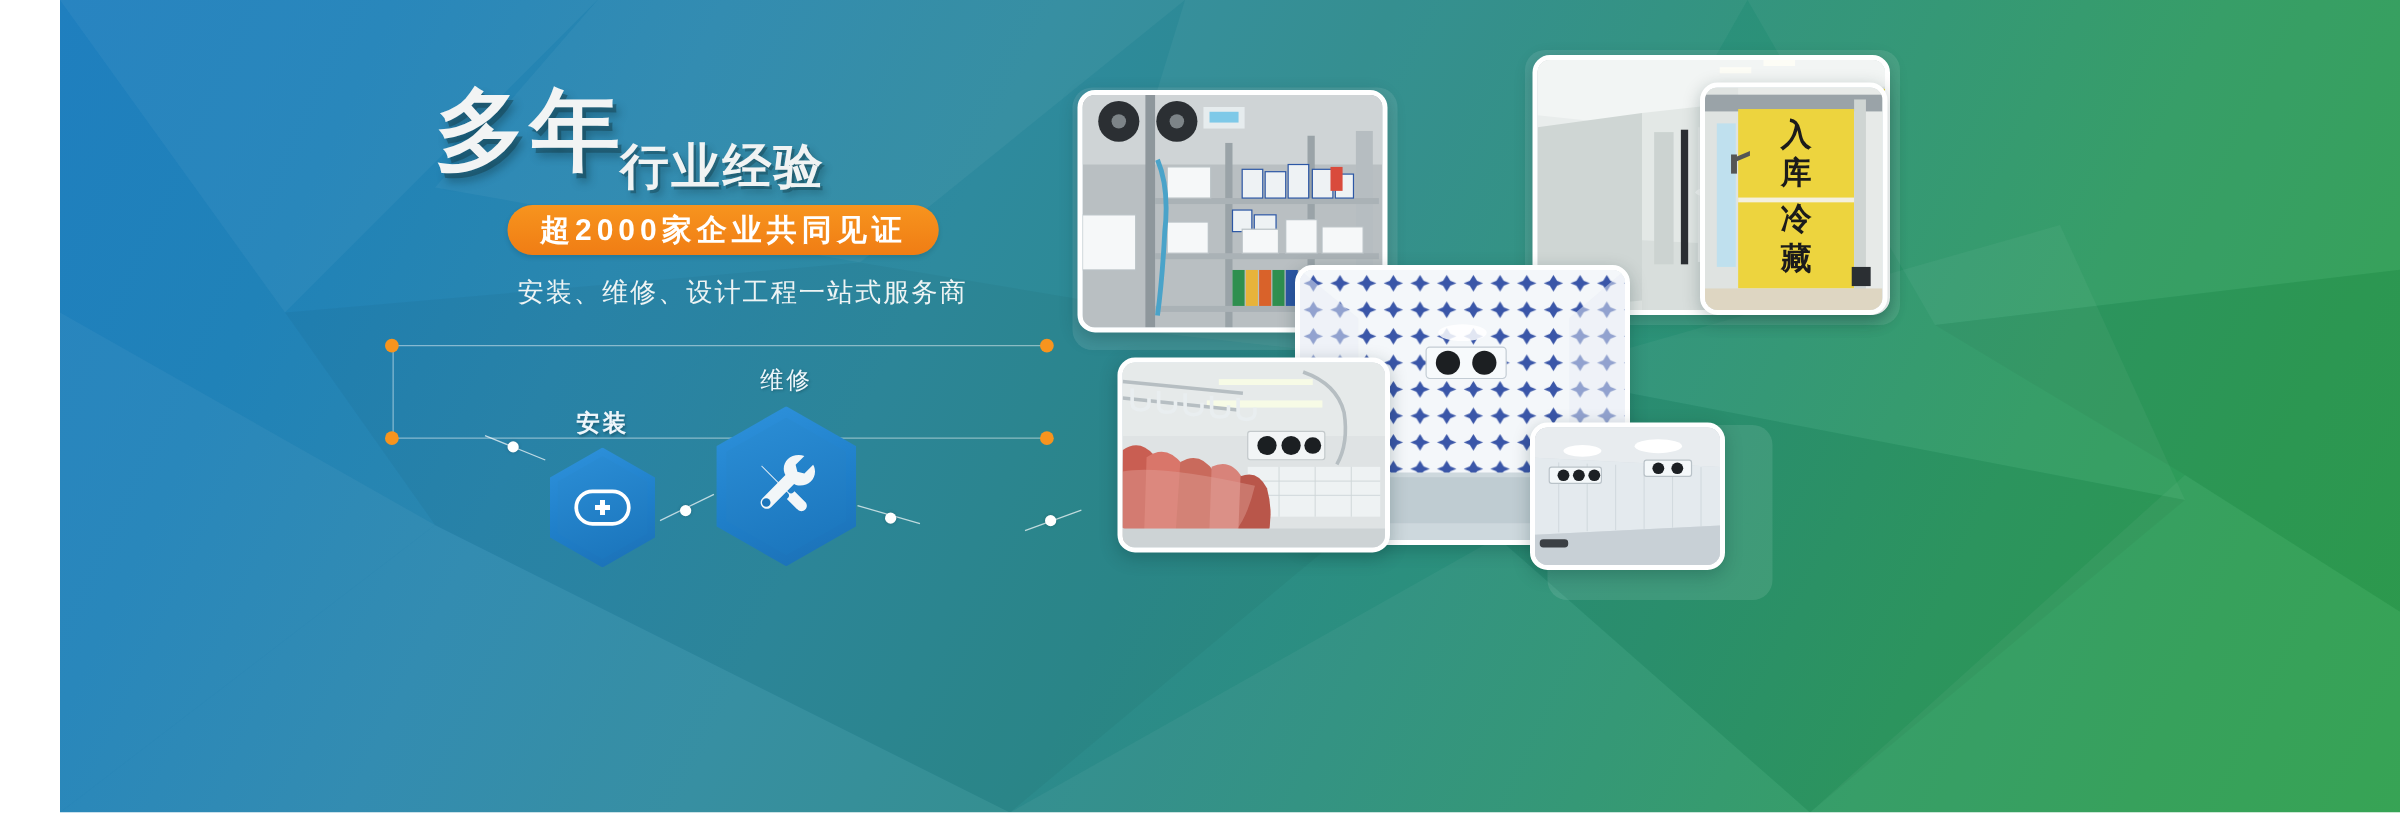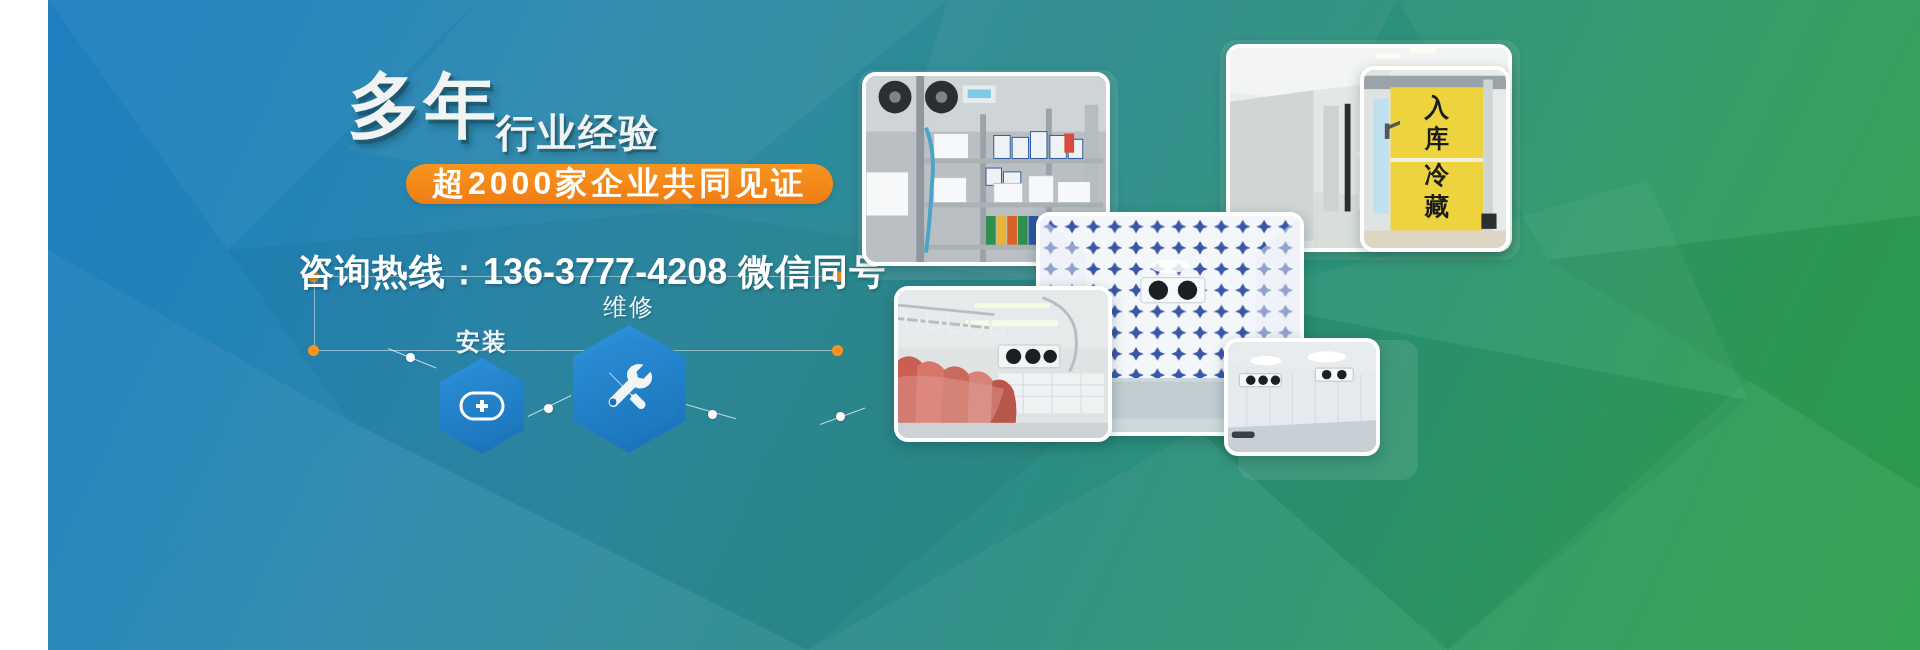--- a/index.html
+++ b/index.html
@@ -41,21 +41,21 @@
     color: #f0f3f3;
     text-shadow: 2px 3px 0 rgba(20,60,70,0.40), 4px 5px 6px rgba(10,40,50,0.30);
   }
 
   
   .pill-wrap { position: relative; margin-top: 6px; height: 44px; }
   .pill {
     position: absolute; left: 110px; top: 0;
     height: 40px; padding: 0 26px; border-radius: 20px;
     background: linear-gradient(180deg,#f7941e 0%, #f07d14 100%);
-    color: #ffffff; font-size: 32px; font-weight: 700; letter-spacing: 4px;
+    color: #ffffff; font-size: 24px; font-weight: 700; letter-spacing: 4px;
     display: flex; align-items: center; justify-content: center;
     box-shadow: 0 2px 4px rgba(0,0,0,0.12);
     white-space: nowrap;
   }
   .tagline {
     position: absolute; left: 118px; top: 56px;
     font-size: 21px; letter-spacing: 1.5px; color: #eef4f4; font-weight: 400;
   }
 
   
@@ -92,21 +92,21 @@
     display:flex; align-items:center; justify-content:center;
   }
   .hex-inner {
     position:absolute; left:7%; top:7%; width:86%; height:86%;
     background: linear-gradient(160deg,#2b8ed6 0%, #1a74bb 100%);
     clip-path: polygon(50% 0%, 100% 25%, 100% 75%, 50% 100%, 0% 75%, 0% 25%);
   }
   .hex svg { position: relative; z-index: 2; }
   .hex-label {
     position: absolute; width: 100%; text-align: center;
-    color: #eef6fb; font-size: 24px; letter-spacing: 2px;
+    color: #eef6fb; font-size: 19px; letter-spacing: 2px;
     text-shadow: 1px 1px 2px rgba(10,45,55,0.4);
   }
   
   .conn { position:absolute; height:1px; background: rgba(255,255,255,0.7); transform-origin: left center; }
   .cdot { position:absolute; width:9px; height:9px; border-radius:50%; background:#ffffff; box-shadow:0 0 3px rgba(0,0,0,0.2); }
 
   
   .photos { position: absolute; left: 800px; top: 40px; width: 760px; height: 580px; }
   .ph {
     position: absolute; border-radius: 14px; overflow: hidden;
@@ -158,26 +158,24 @@
       <div class="bracket">
         <div class="br-line br-top"></div>
         <div class="br-line br-bot"></div>
         <div class="br-line br-left"></div>
         <div class="dot dot-tl"></div>
         <div class="dot dot-bl"></div>
         <div class="dot dot-tr"></div>
         <div class="dot dot-br"></div>
       </div>
       <div class="pill">超2000家企业共同见证</div>
+      <div class="tagline">安装、维修、设计工程一站式服务商</div>
     </div>
   </div>
 
-  <div class="hotline">
-    <span>咨询热线：</span><span class="num">136-3777-4208</span><span> 微信同号</span>
-  </div>
 
   <div class="hexflow">
 
     <div class="conn" style="left:10px; top:48px; width:52px; transform:rotate(22deg);"></div>
     <div class="cdot" style="left:28px; top:53px;"></div>
 
     <div class="hexitem" style="left:62px; top:58px; width:84px; height:96px;font-weight:bold;">
       <div class="hex-label" style="top:-32px;">安装</div>
       <div class="hex" style="width:84px; height:96px;">
         <div class="hex-inner"></div>

